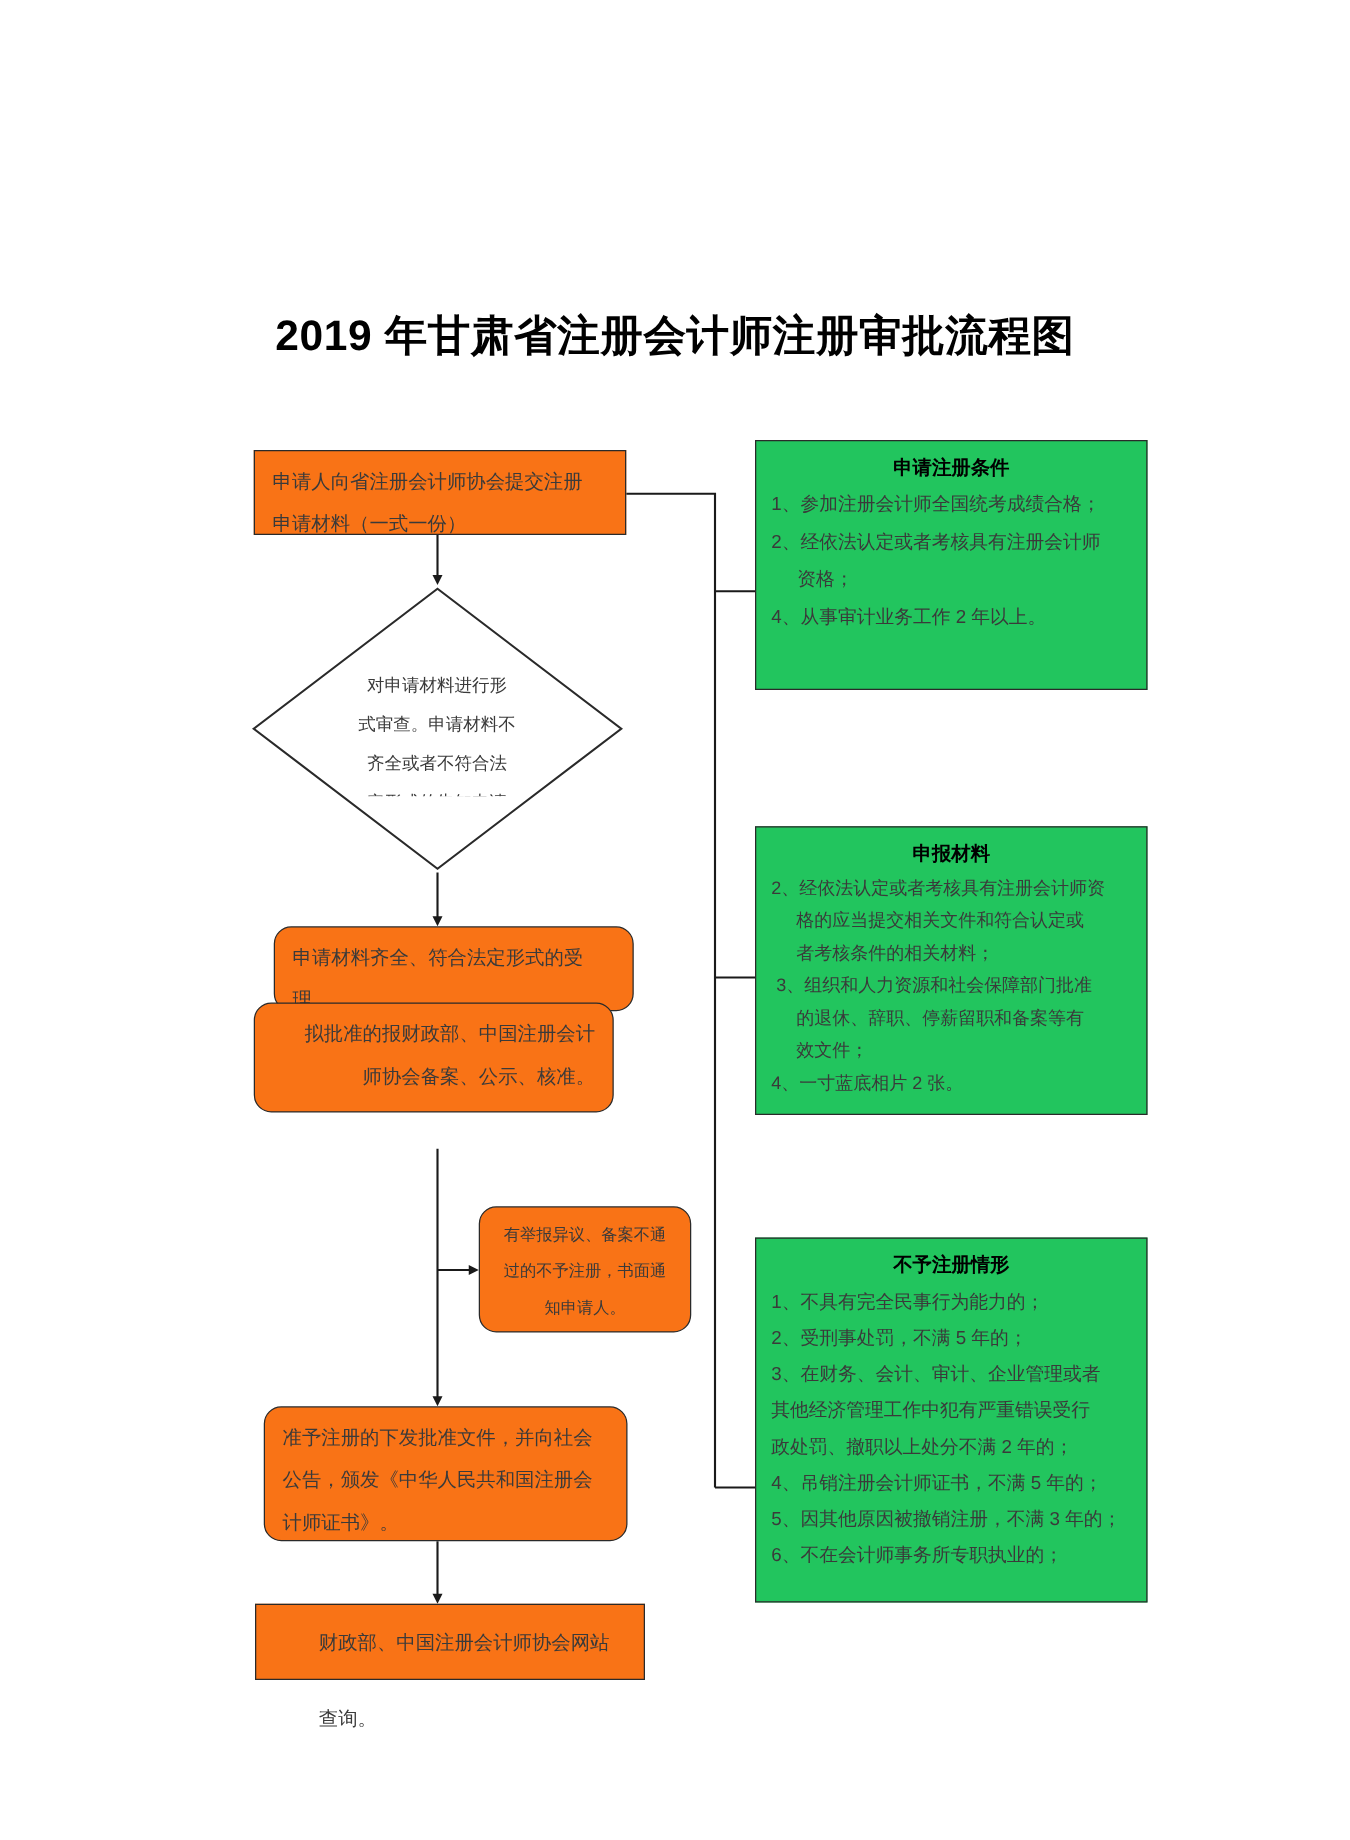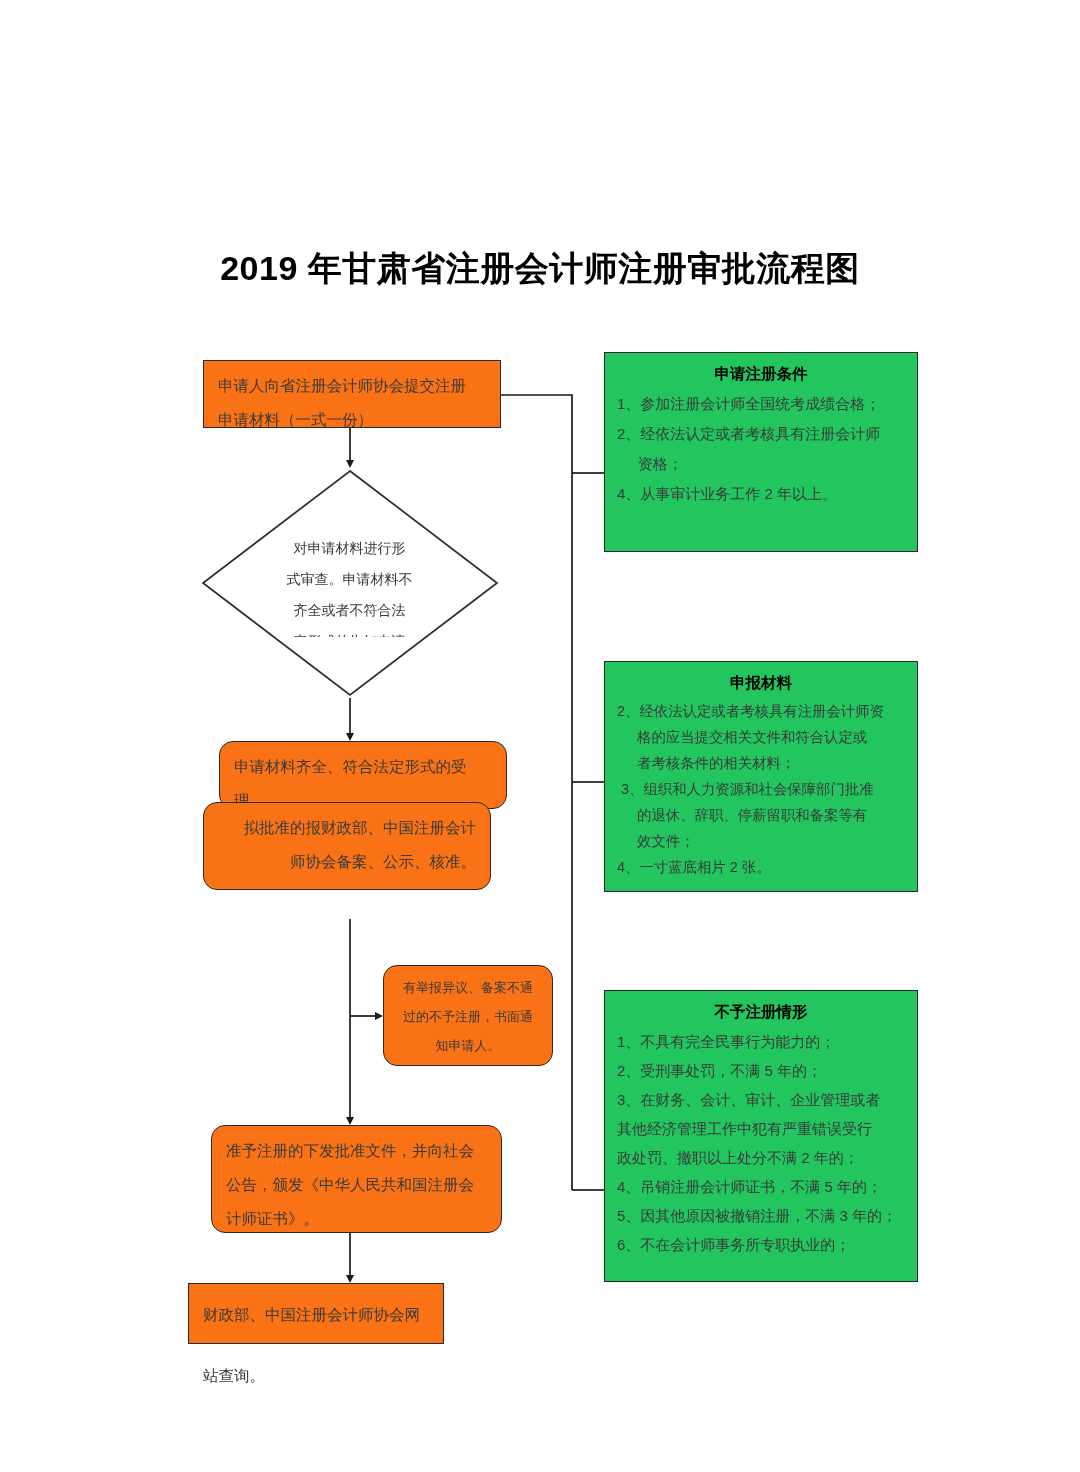--- a/index.html
+++ b/index.html
@@ -61,22 +61,23 @@
   #node-reject {
     left: 383px; top: 965px; width: 170px; height: 101px;
     font-size: 13px;
     line-height: 29px;
   }
   #node-reject .inner { padding: 7px 13px 0 13px; text-align: center; }
   #node-issue {
     left: 201px; top: 1125px; width: 291px; height: 108px; margin-left: 10px;
   }
   #node-query {
-    left: 188px; top: 1283px; width: 256px; height: 61px;
+    left: 204px; top: 1283px; width: 312px; height: 61px;
     line-height: 61px;
+    padding-left: 36px;
   }
   #node-query .inner { padding: 0 14px; }
 
   
   #diamond-wrap {
     position: absolute;
     left: 200px; top: 468px;
     width: 300px; height: 230px;
   }
   #diamond-wrap svg { display: block; }

